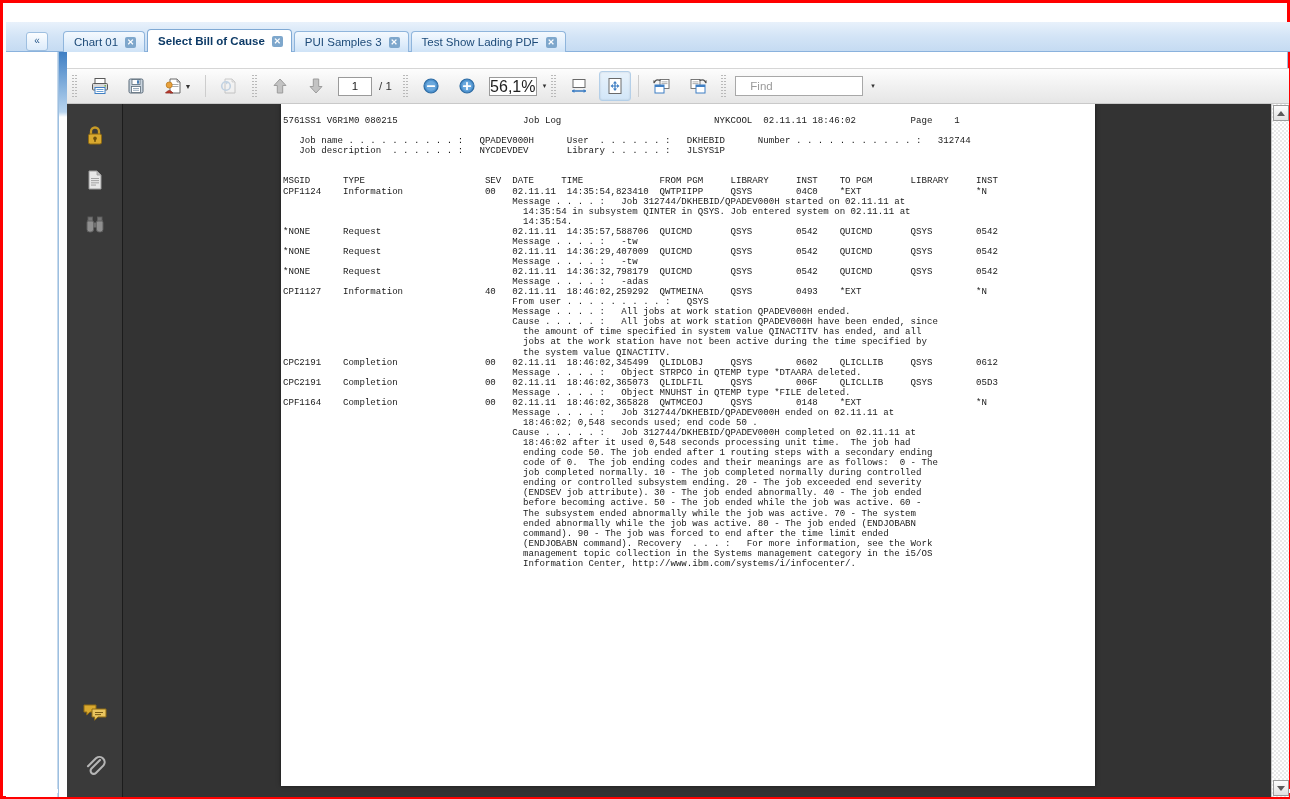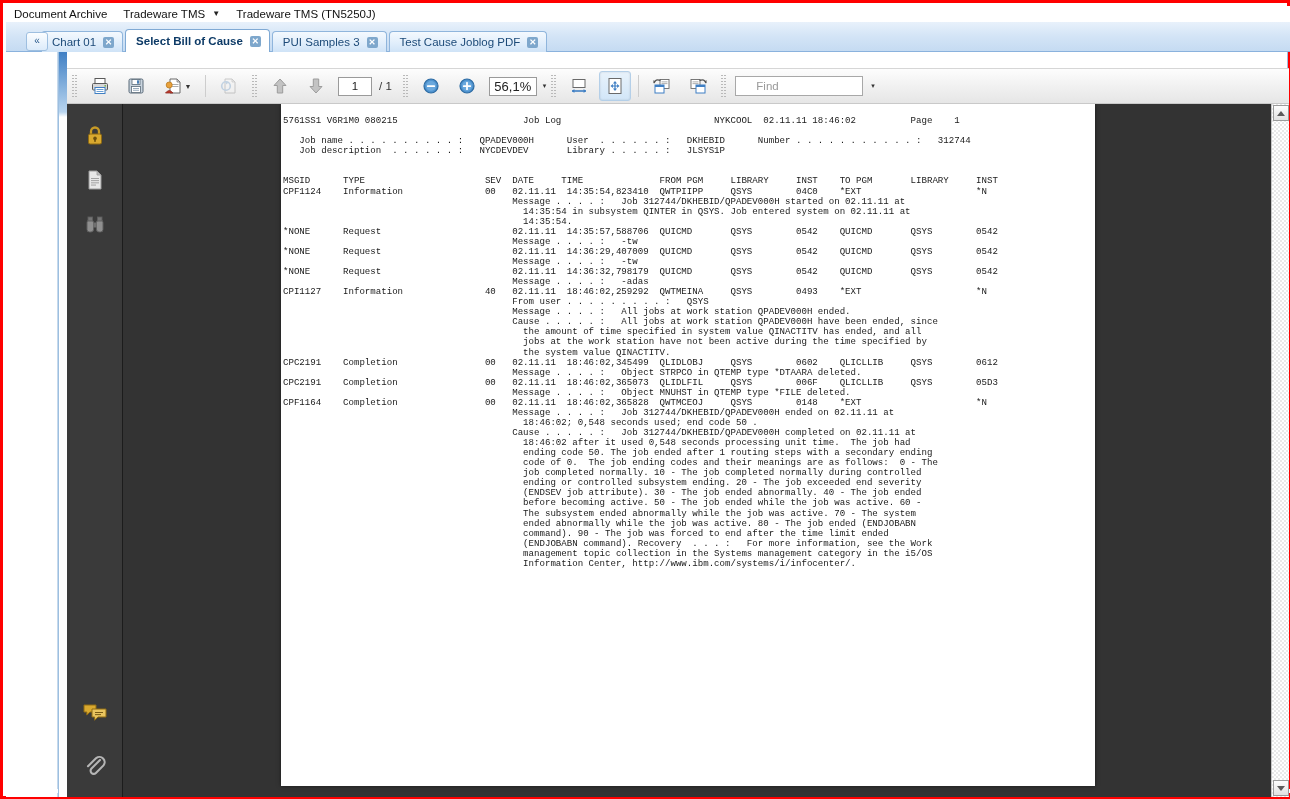--- a/index.html
+++ b/index.html
@@ -62,21 +62,21 @@
     background: linear-gradient(to bottom,#fbfdff,#dcebfa);
     font-size: 10px;
     color: #2d5d8e;
     text-align: center;
     line-height: 15px;
     cursor: pointer;
     z-index: 5;
   }
   .tabs {
     position: absolute;
-    left: 38px; top: 27px;
+    left: 60px; top: 27px;
     display: flex;
     align-items: flex-end;
     height: 22px;
   }
   .tab {
     position: relative;
     height: 21px;
     box-sizing: border-box;
     display: flex;
     align-items: center;
@@ -187,33 +187,33 @@
     box-sizing: border-box;
     flex: none;
   }
   .pagetotal {
     font-size: 11.5px; color: #333; margin: 0 6px 0 7px; flex: none;
   }
   .zoombox {
     width: 48px; height: 19px;
     border: 1px solid #9a9a9a;
     background: #ffffff;
-    font-size: 13px; color: #222;
+    font-size: 16px; color: #222;
     text-align: center; line-height: 17px;
     margin-left: 4px;
     box-sizing: border-box;
     flex: none;
   }
   .findbox {
     width: 128px; height: 20px;
     border: 1px solid #a8a8a8;
     background: #ffffff;
     font-size: 11.5px; color: #9a9a9a;
     line-height: 18px;
-    padding-left: 20px;
+    padding-left: 14px;
     margin-left: 4px;
     box-sizing: border-box;
     flex: none;
   }
 
   
   .content {
     position: absolute;
     left: 8px; top: 52px;
     width: 1222px; height: 693px;
@@ -314,52 +314,40 @@
     background: #ffffff;
     border-right: 1px solid #c6d9ec;
     box-sizing: border-box;
   }
 </style>
 </head>
 <body>
 
 <div id="root">
 
-  <div class="menubar">
-    <div class="menu-item">
-      <span>Document Archive</span>
-    </div>
-    <div class="menu-item">
-      <span>Tradeware TMS</span>
-      <span class="caret">▼</span>
-    </div>
-    <div class="menu-item">
-      <span>Tradeware TMS (TN5250J)</span>
-    </div>
-  </div>
 
   <div class="tabstrip"></div>
 
   <div class="collapse-btn">«</div>
 
   <div class="tabs">
     <div class="tab">
       <span>Chart 01</span>
       <span class="x">✕</span>
     </div>
     <div class="tab active">
       <span>Select Bill of Cause</span>
       <span class="x">✕</span>
     </div>
     <div class="tab">
       <span>PUI Samples 3</span>
       <span class="x">✕</span>
     </div>
     <div class="tab">
-      <span>Test Cause Joblog PDF</span>
+      <span>Test Show Lading PDF</span>
       <span class="x">✕</span>
     </div>
   </div>
 
   <div class="left-gutter"></div>
   <div class="right-gutter"></div>
   <div class="bottom-strip"></div>
 
   <div class="viewer">
     <div class="viewer-left-accent"></div>

